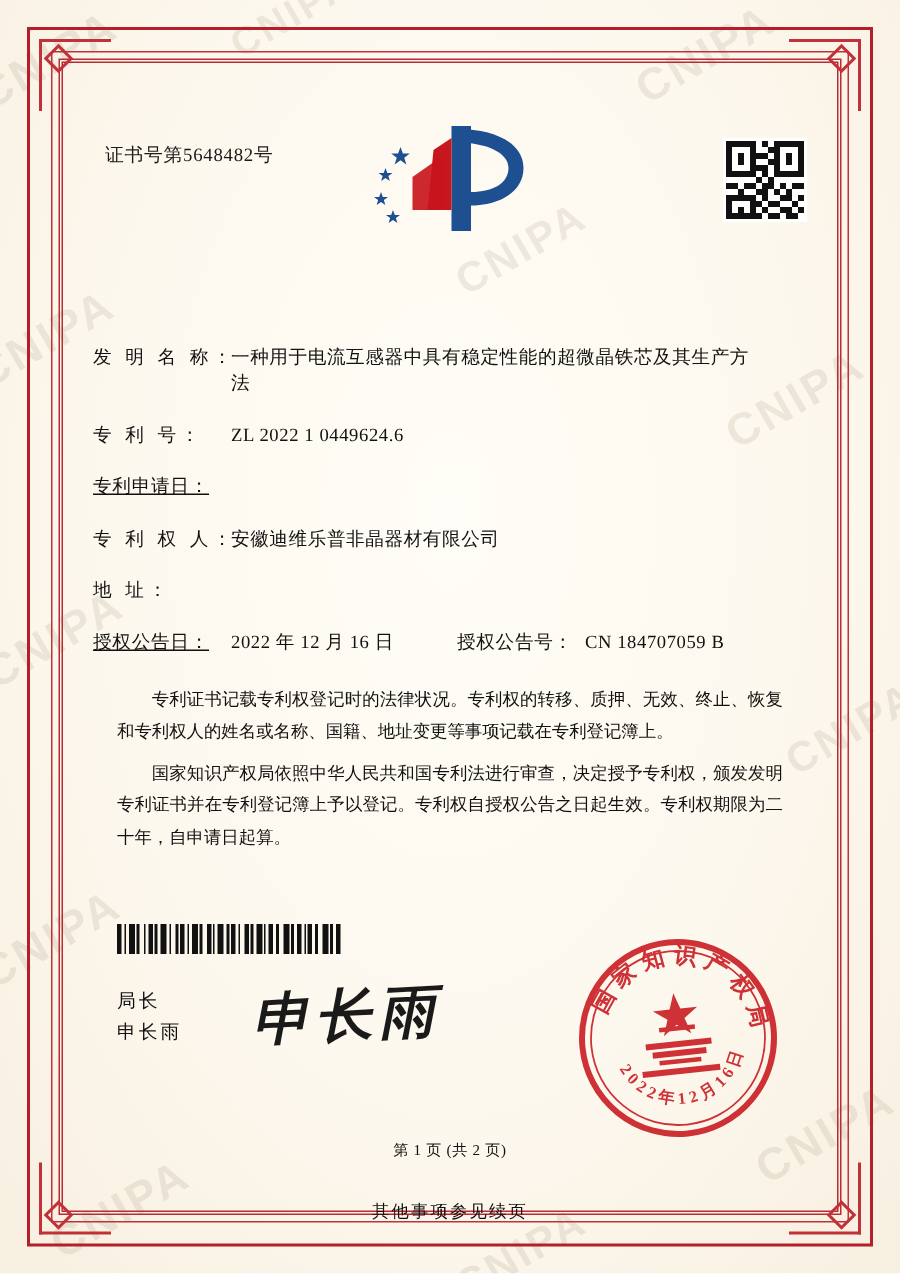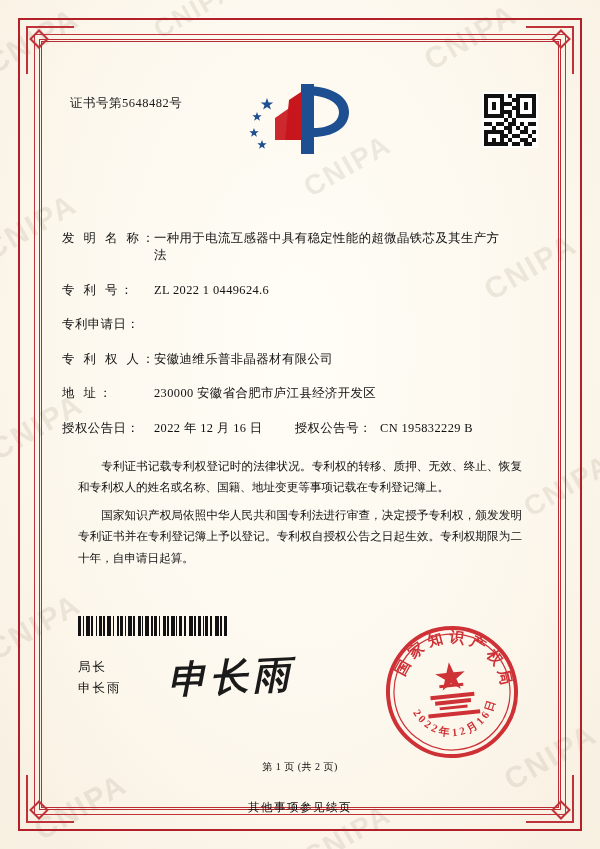--- a/index.html
+++ b/index.html
@@ -164,28 +164,28 @@
     display: flex;
     align-items: baseline;
     margin-bottom: 17.5px;
   }
   .field-label {
     width: 92px;
     flex: 0 0 92px;
     letter-spacing: 3px;
     white-space: nowrap;
   }
-  .field-label.tight { letter-spacing: 0.5px; }
+  .field-label.tight { letter-spacing: 0.5px; text-decoration: underline; }
   .field-value {
     flex: 1;
     letter-spacing: 0.4px;
   }
   .field-row.dual .field-value { flex: 0 0 auto; }
   .field-label2 {
-    margin-left: 32px;
+    margin-left: 42px;
     letter-spacing: 0.5px;
     white-space: nowrap;
   }
   .field-value2 {
     margin-left: 8px;
     letter-spacing: 0.4px;
   }
 
   .paragraphs {
     position: absolute;
@@ -511,27 +511,26 @@
       </div>
       <div class="field-row">
         <span class="field-label tight">专利申请日：</span>
       </div>
       <div class="field-row">
         <span class="field-label">专 利 权 人：</span>
         <span class="field-value">安徽迪维乐普非晶器材有限公司</span>
       </div>
       <div class="field-row">
         <span class="field-label">地      址：</span>
-        <span class="field-value">230000 安徽省合肥市庐江县经济开发区</span>
       </div>
       <div class="field-row dual">
         <span class="field-label tight">授权公告日：</span>
         <span class="field-value">2022 年 12 月 16 日</span>
         <span class="field-label2">授权公告号：</span>
-        <span class="field-value2">CN 195832229 B</span>
+        <span class="field-value2">CN 184707059 B</span>
       </div>
     </div>
 
     <div class="paragraphs">
       <p>专利证书记载专利权登记时的法律状况。专利权的转移、质押、无效、终止、恢复和专利权人的姓名或名称、国籍、地址变更等事项记载在专利登记簿上。</p>
       <p>国家知识产权局依照中华人民共和国专利法进行审查，决定授予专利权，颁发发明专利证书并在专利登记簿上予以登记。专利权自授权公告之日起生效。专利权期限为二十年，自申请日起算。</p>
     </div>
 
     <div class="barcode">
       <span style="width:3px;background:#111"></span>

